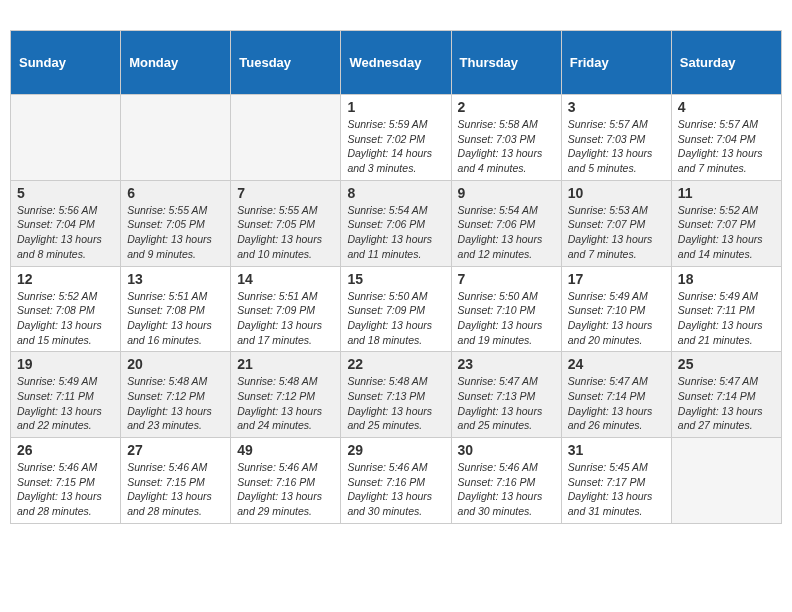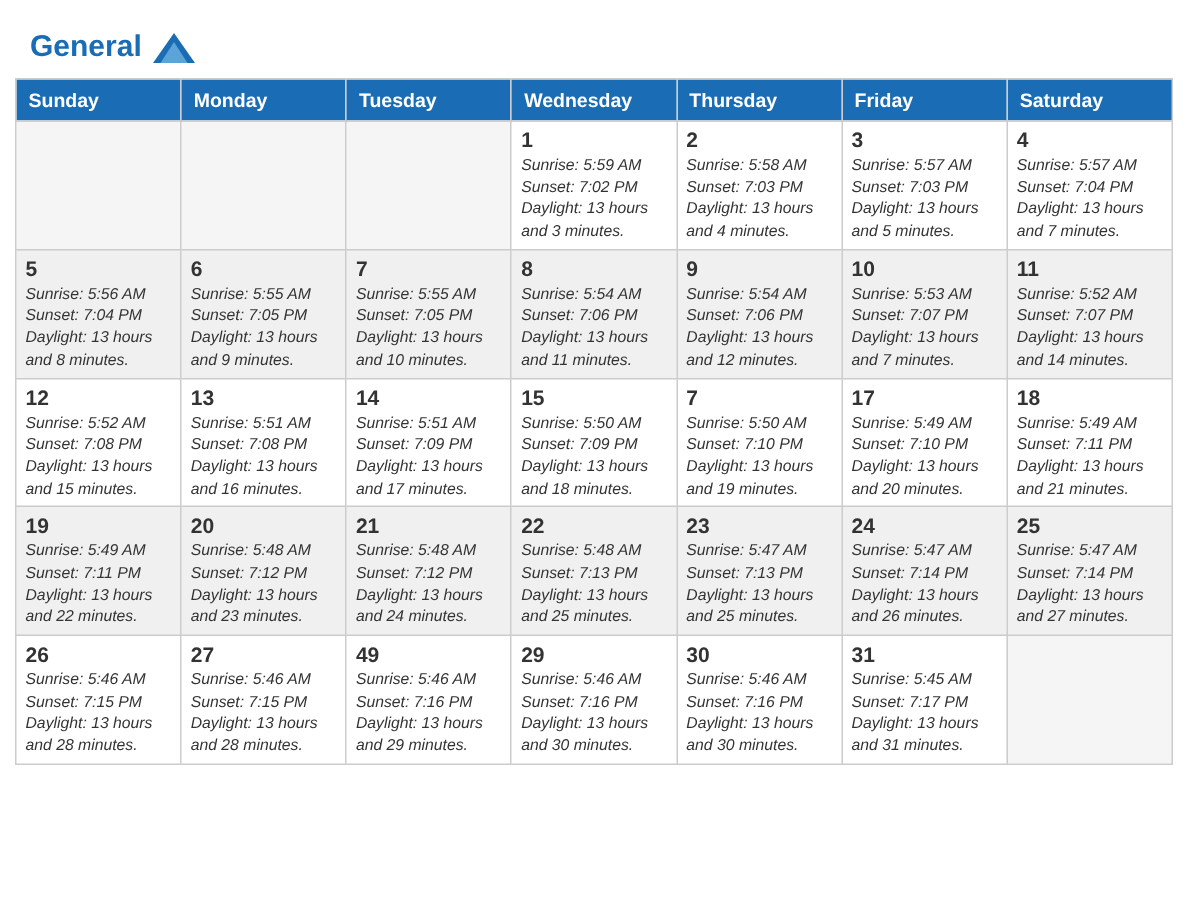--- a/index.html
+++ b/index.html
@@ -36,21 +36,21 @@
       width: 100%;
       border-collapse: collapse;
       margin-top: 5px;
     }
     .calendar th {
       background-color: #1a6db5;
       color: #fff;
       font-size: 13px;
       font-weight: bold;
       text-align: left;
-      padding: 6px 8px;
+      padding: 24px 8px;
       border: 1px solid #ccc;
     }
     .calendar td {
       border: 1px solid #ccc;
       vertical-align: top;
       padding: 4px 6px;
       width: calc(100% / 7);
       min-height: 80px;
       background: #fff;
       font-size: 11px;
@@ -73,29 +73,20 @@
     .row-shaded td {
       background-color: #f0f0f0;
     }
   </style>
 </head>
 <body>
 
 <div class="header">
   <div class="logo">
     <div>
-      <div style="display:flex;align-items:center;">
-        <div style="font-size:20px;font-weight:bold;color:#333;line-height:1.1;">
-          <span style="color:#1a6db5;">General</span>
-          <svg width="28" height="20" viewBox="0 0 28 20" style="vertical-align:middle;margin-left:2px;">
-            <polygon points="0,20 14,0 28,20" fill="#1a6db5"></polygon>
-            <polygon points="5,20 14,6 23,20" fill="#5ba3d9"></polygon>
-          </svg>
-        </div>
-      </div>
     </div>
   </div>
   <div class="title-block">
     <div class="month-title"></div>
     <div class="location-title"></div>
   </div>
 </div>
 
 <table class="calendar">
   <thead>
@@ -112,21 +103,21 @@
   <tbody id="calendar-body">
   <tr>
         <td class="empty"></td>
         <td class="empty"></td>
         <td class="empty"></td>
         <td>
           <div class="day-number">1</div>
           <div class="day-info">
             <div>Sunrise: 5:59 AM</div>
             <div>Sunset: 7:02 PM</div>
-            <div>Daylight: 13 hours and 3 minutes.</div>
+            <div>Daylight: 14 hours and 3 minutes.</div>
           </div>
         </td>
         <td>
           <div class="day-number">2</div>
           <div class="day-info">
             <div>Sunrise: 5:58 AM</div>
             <div>Sunset: 7:03 PM</div>
             <div>Daylight: 13 hours and 4 minutes.</div>
           </div>
         </td>

